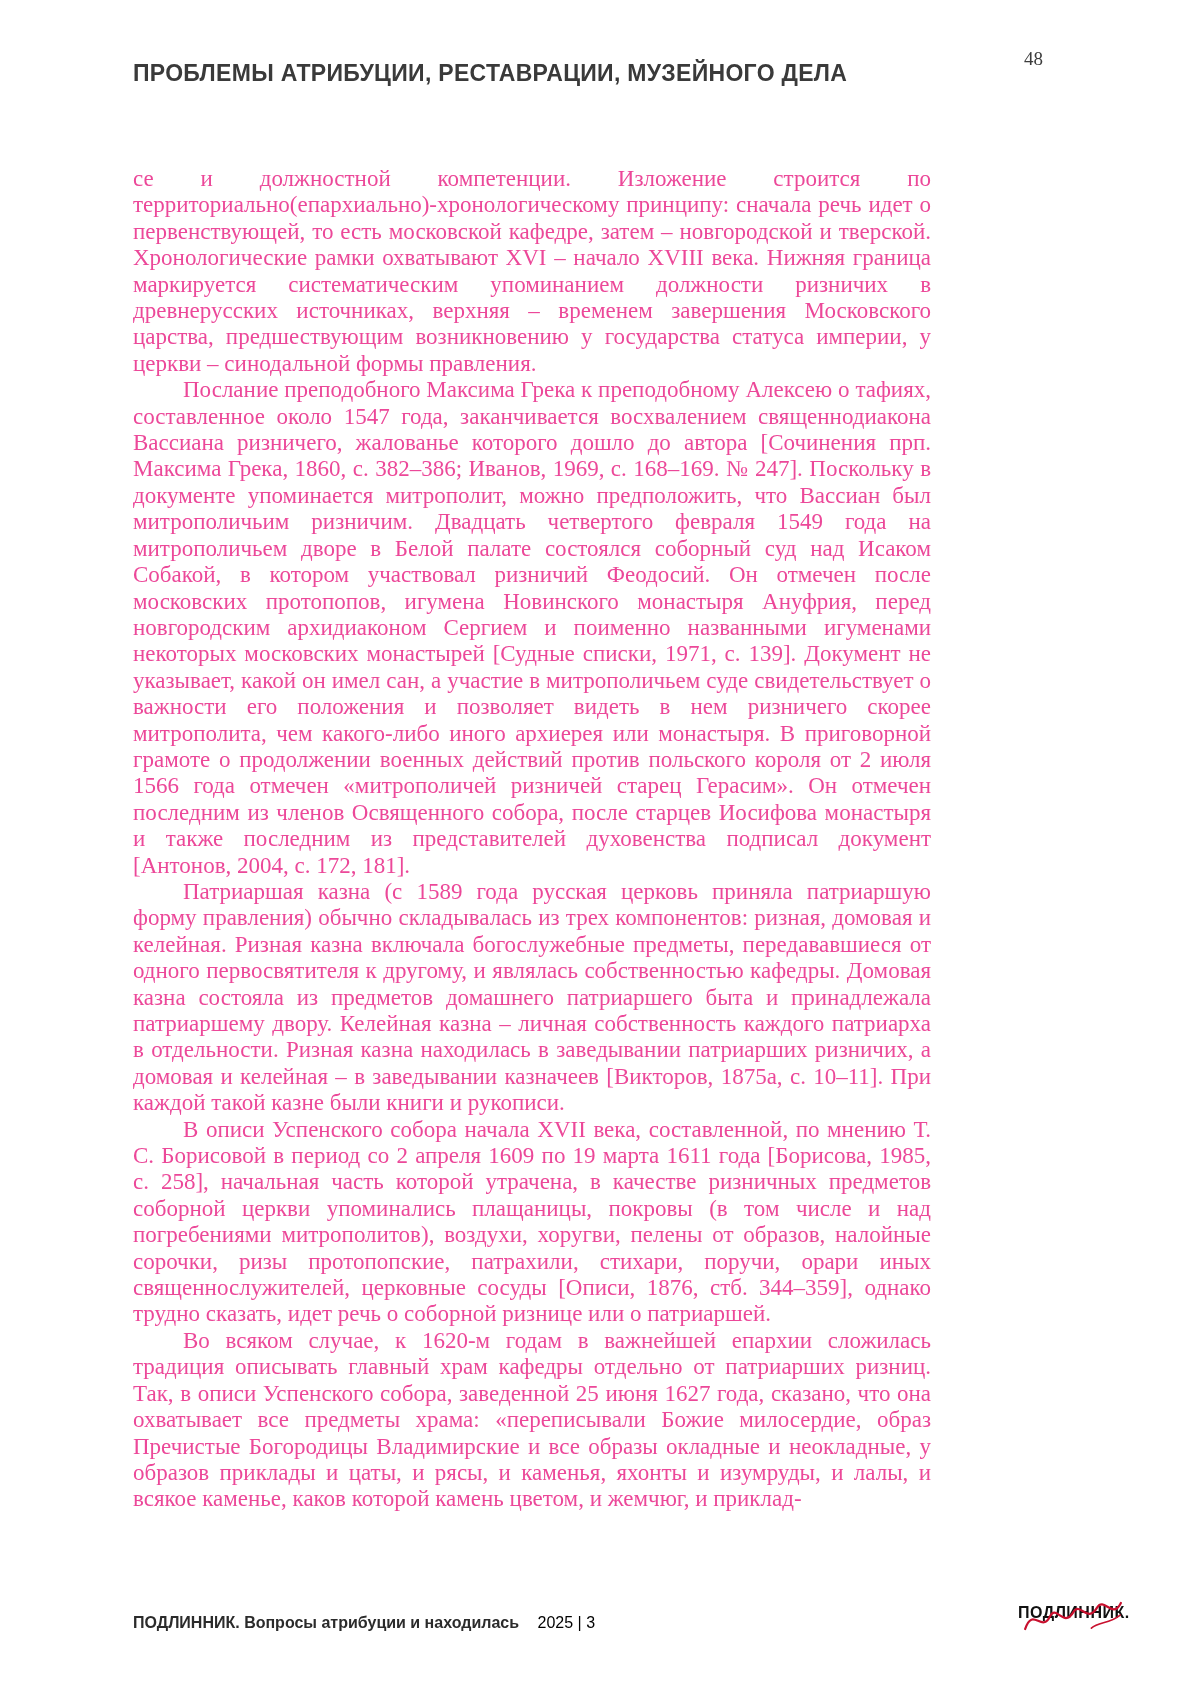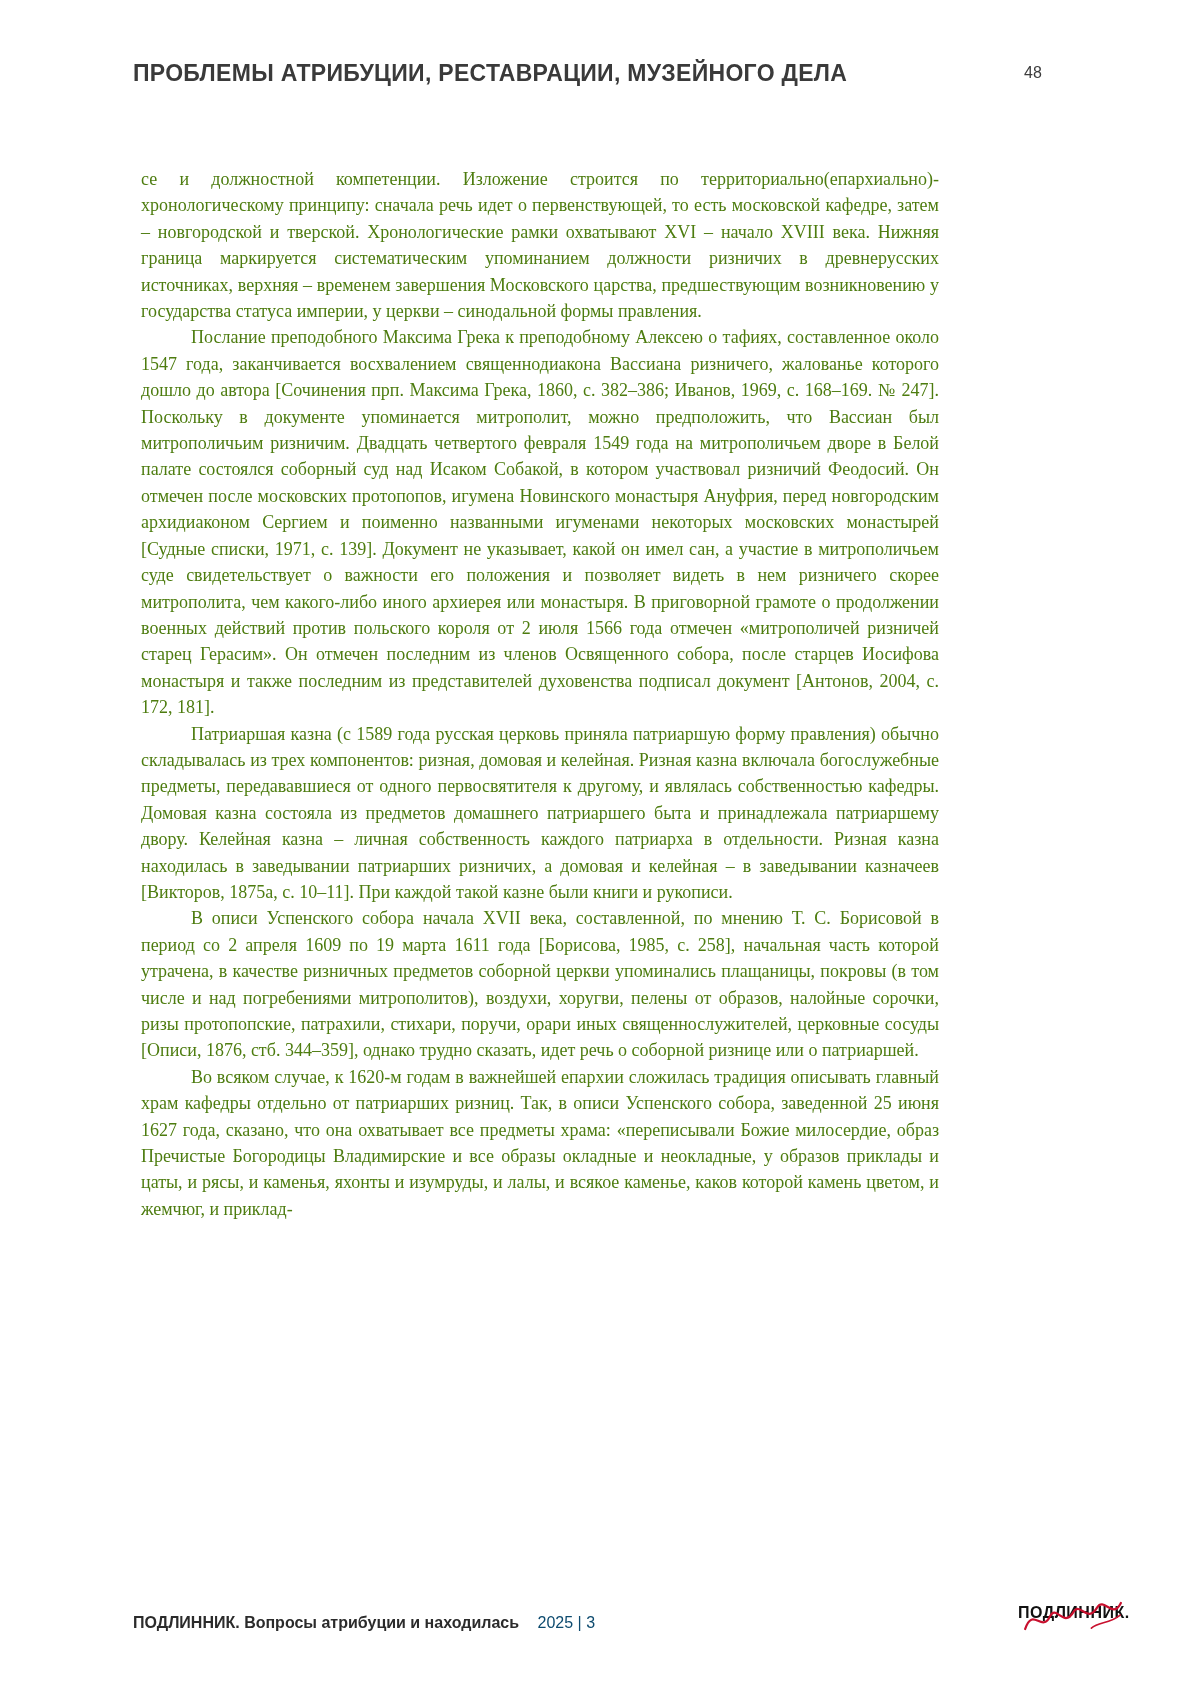--- a/index.html
+++ b/index.html
@@ -10,24 +10,24 @@
     width: 1200px;
     height: 1697px;
     position: relative;
     background: #ffffff;
     font-family: "Liberation Serif", serif;
     color: #1e1e1e;
     overflow: hidden;
   }
   .page-number {
     position: absolute;
-    top: 64px;
+    top: 48px;
     left: 1024px;
-    font-family: Liberation Sans, sans-serif;
-    font-size: 16px;
+    font-family: Liberation Serif, serif;
+    font-size: 19px;
     color: #3c3c3c;
   }
   .header {
     position: absolute;
     top: 60px;
     left: 133px;
     width: 820px;
   }
   .header-title {
     font-family: "Liberation Sans", sans-serif;
@@ -41,26 +41,25 @@
     font-family: "Liberation Sans", sans-serif;
     font-size: 15.5px;
     color: #6e6e6e;
     margin-top: 9px;
   }
   .body-text {
     position: absolute;
     top: 166px;
     left: 133px;
     width: 798px;
-    font-size: 18px;
+    font-size: 23px;
     line-height: 26.4px;
     text-align: justify;
     hyphens: auto;
-    color: #4d7c0f;
-    margin-left: 8px;
+    color: #ec4899;
   }
   .body-text p {
     margin: 0;
     text-indent: 50px;
   }
   .body-text p.first {
     text-indent: 0;
   }
   .footer {
     position: absolute;
@@ -68,21 +67,21 @@
     left: 133px;
     font-family: "Liberation Sans", sans-serif;
     font-size: 16px;
     white-space: nowrap;
   }
   .footer-journal {
     font-weight: bold;
     color: #2b2b2b;
   }
   .footer-issue {
-    color: #0c4a6e;
+    color: #000000;
     margin-left: 14px;
   }
   .logo {
     position: absolute;
     top: 1592px;
     left: 1018px;
     width: 110px;
     height: 48px;
   }
   .logo-text {

